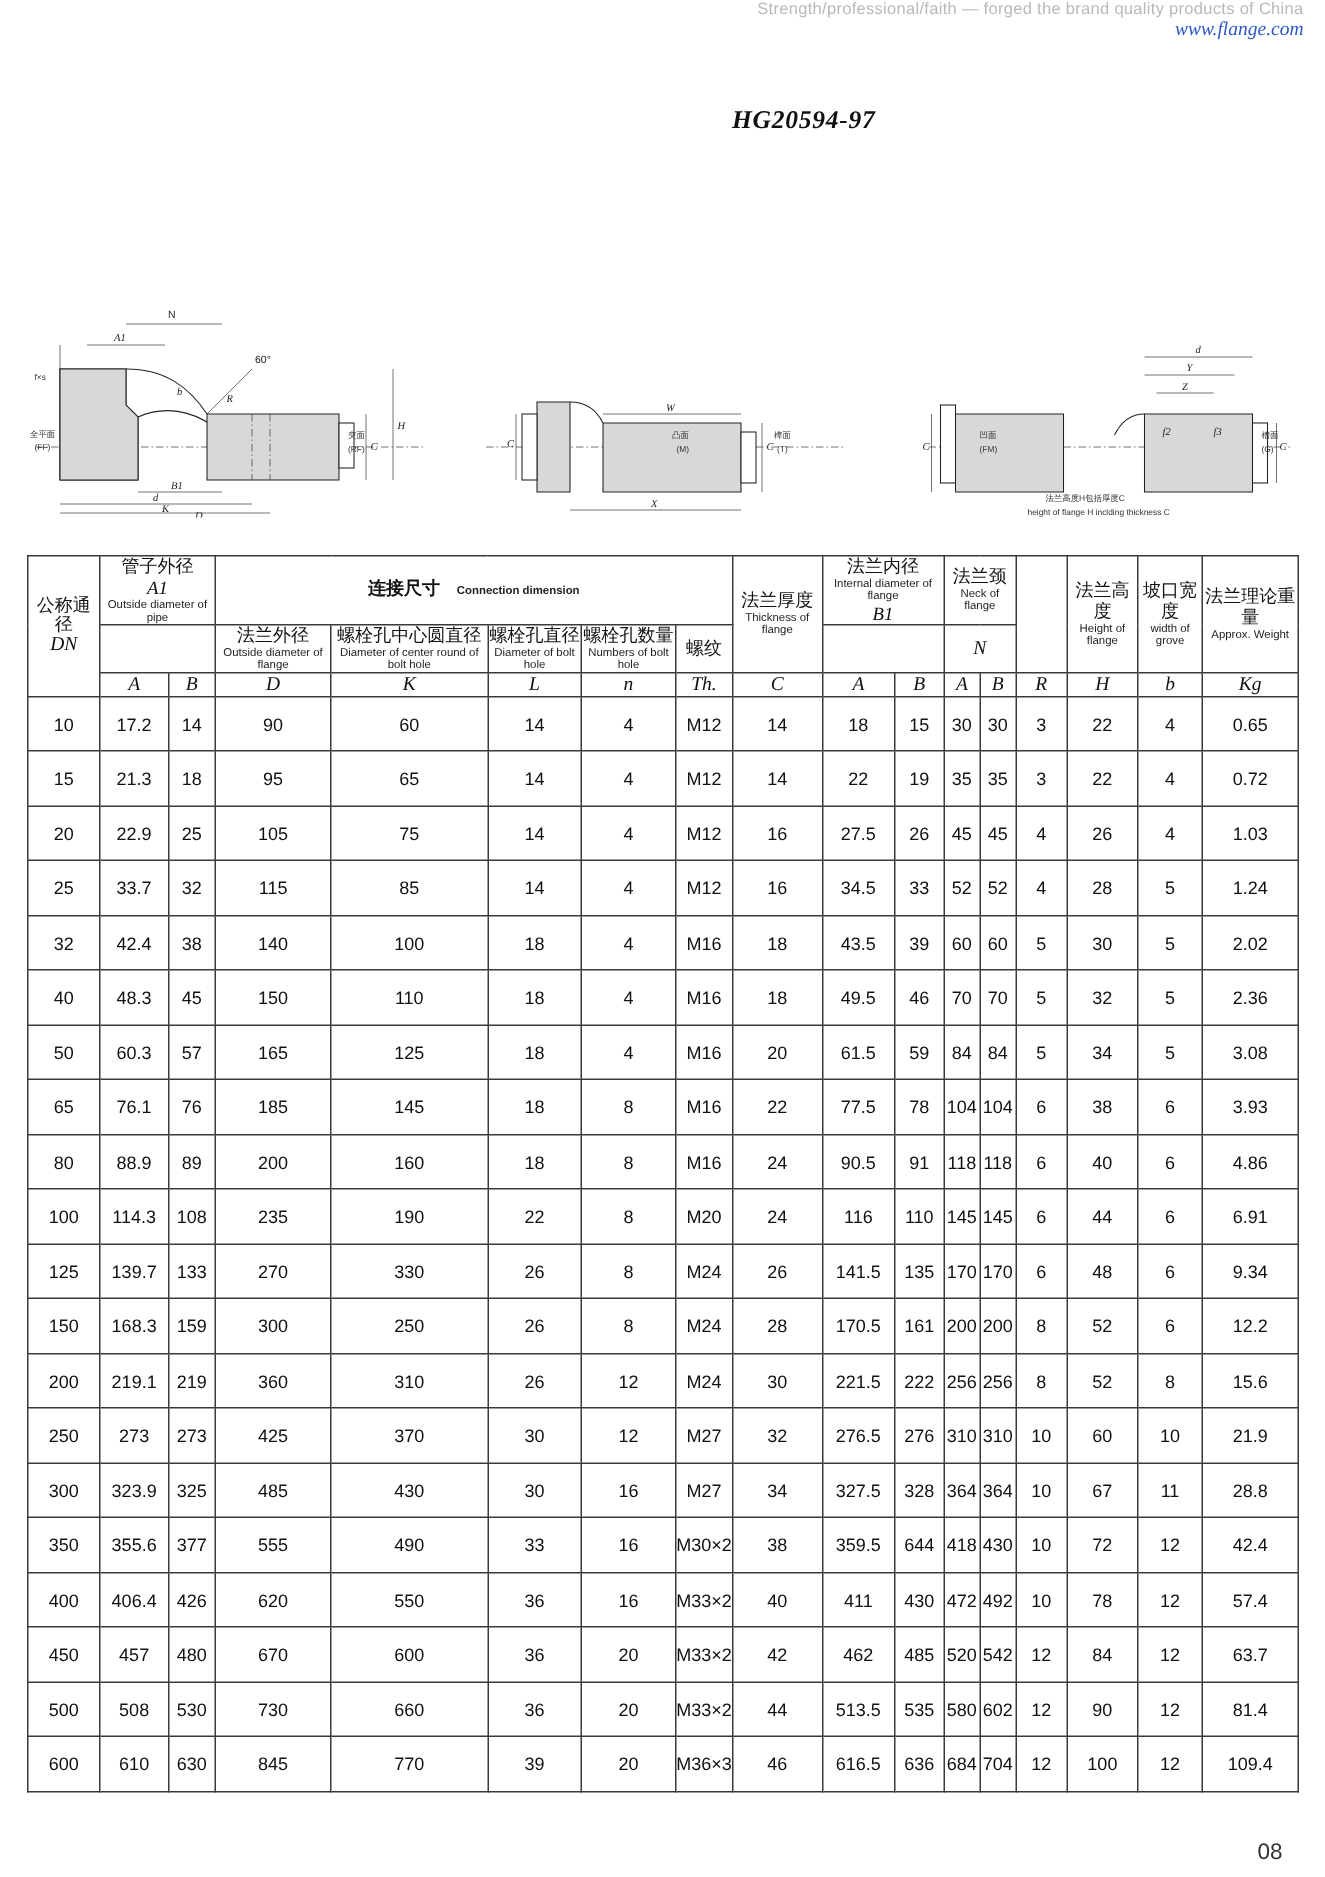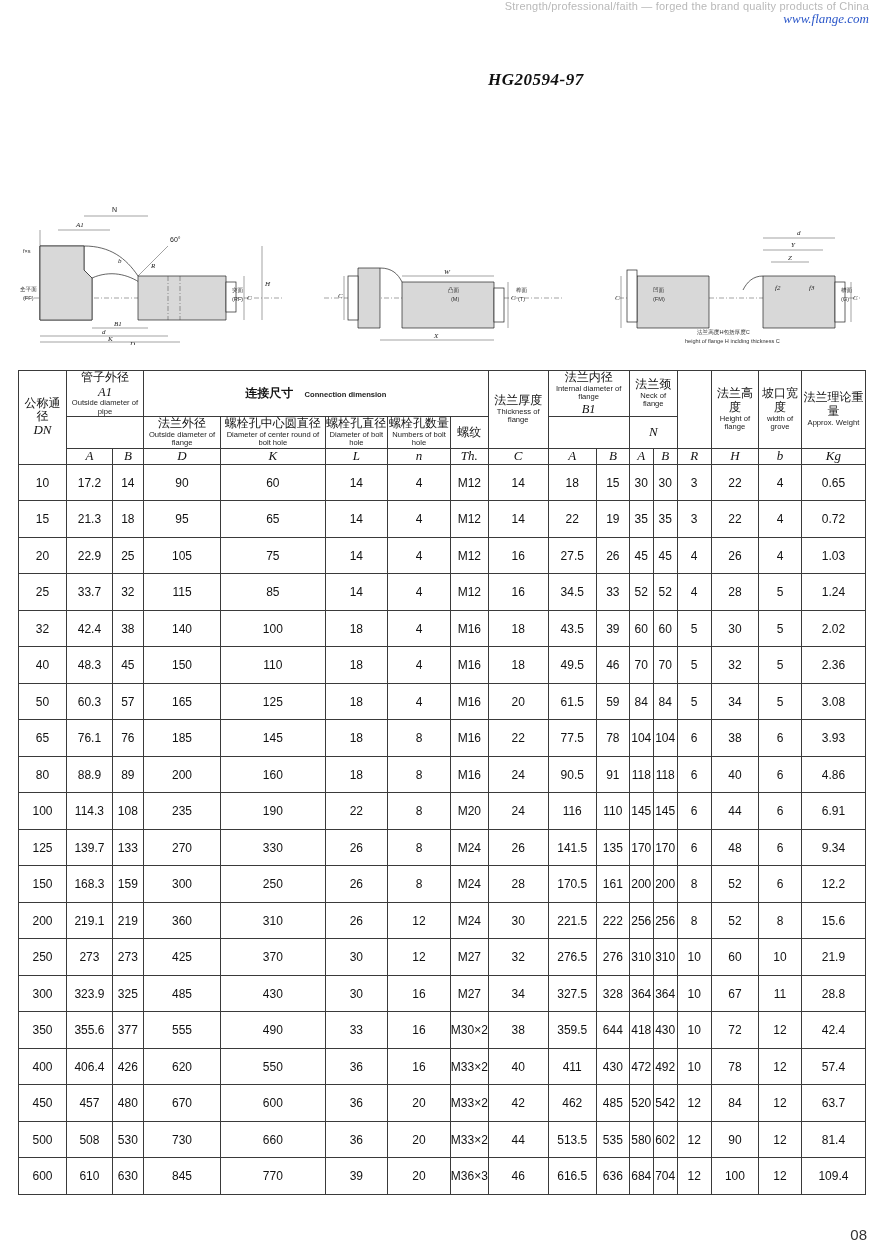--- a/index.html
+++ b/index.html
@@ -105,21 +105,21 @@
   table.spec thead th { font-weight: normal; line-height: 1.15; }
   .hd-cn { font-size: 12px; display:block; }
   .hd-en { font-size: 7.6px; display:block; color:#222; line-height:1.12; }
   .hd-it { font-size: 12.5px; font-family: "Liberation Serif", serif; font-style: italic; display:block; }
   .sym { font-size: 13px; font-family: "Liberation Serif", serif; font-style: italic; }
   table.spec tbody td { height: 36.5px; font-size: 12px; font-family: "Liberation Sans", sans-serif; }
   .vhead { width: 48px; }
 
   .pagenum {
     position: absolute;
-    right: 16px; bottom: 8px;
+    right: 28px; bottom: 8px;
     font-size: 15px;
     color: #333;
     font-family: "Liberation Sans", sans-serif;
   }
 </style>
 </head>
 <body>
 
 <div class="topbar">
   <div class="slogan">Strength/professional/faith — forged the brand quality products of China</div>

